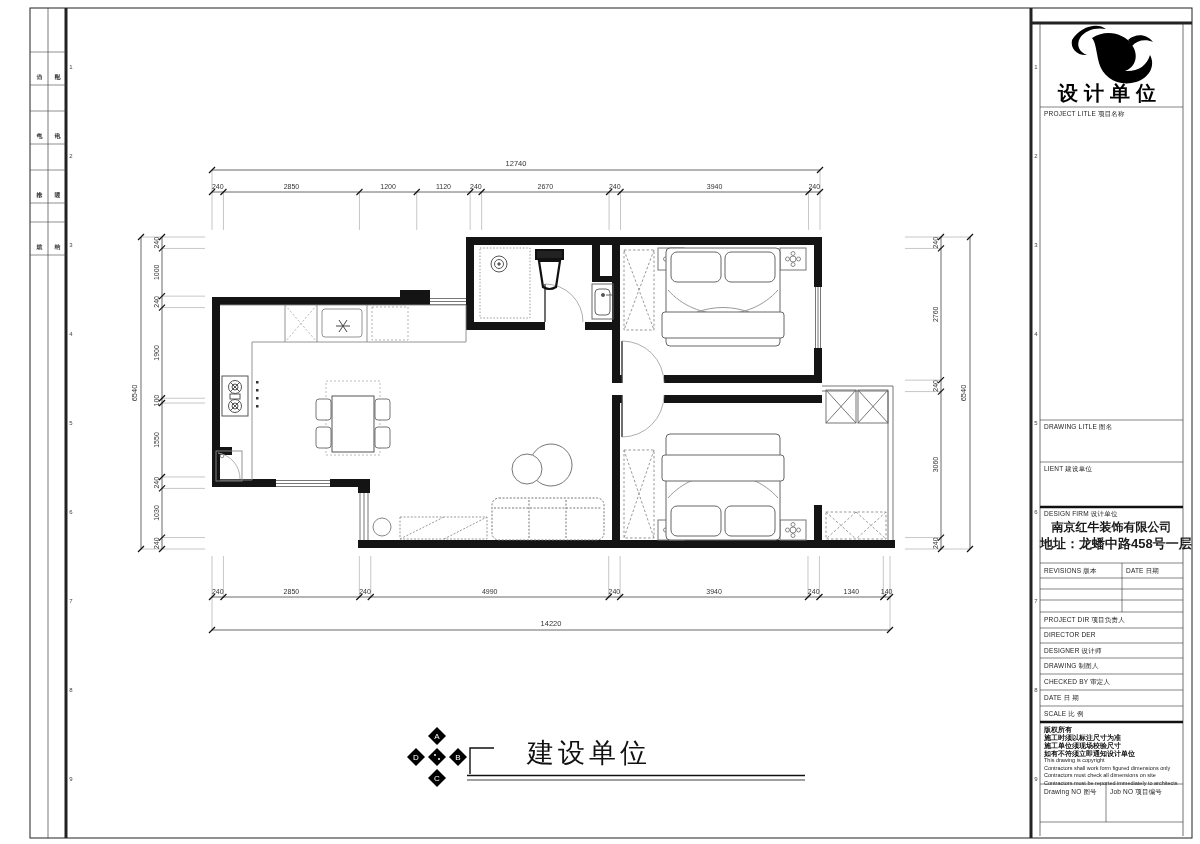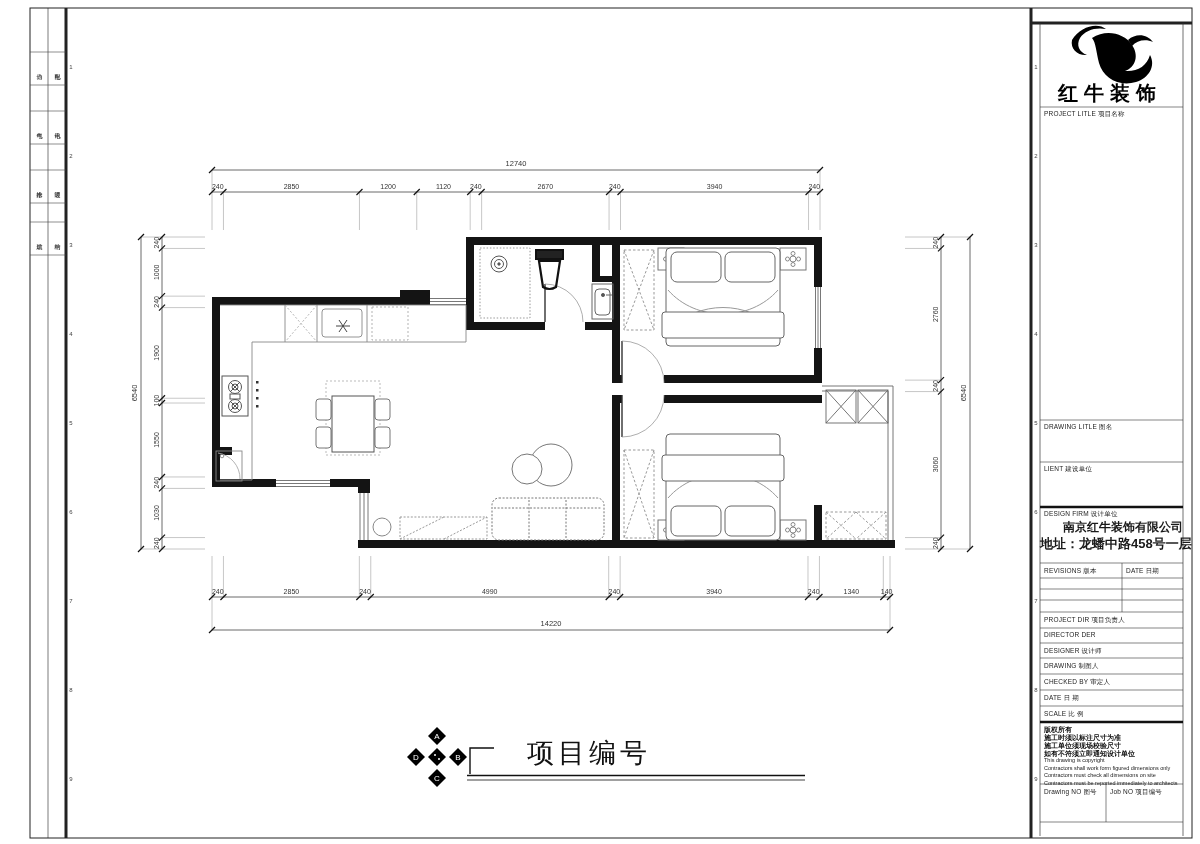--- a/index.html
+++ b/index.html
@@ -1,21 +1,21 @@
 <!DOCTYPE html>
 <html><head>
 <meta charset="utf-8">
 <style>
   html,body{margin:0;padding:0;background:#e8e8e8;}
   .page{position:relative;width:1200px;height:844px;background:#ffffff;overflow:hidden;
         font-family:"Liberation Sans", sans-serif;color:#1a1a1a;}
   svg{position:absolute;left:0;top:0;}
   .txt{position:absolute;white-space:nowrap;color:#1a1a1a;}
   .tb-label{font-size:6.5px;letter-spacing:.2px;color:#222;}
-  .firm{font-weight:bold;text-align:right;width:143px;left:1040px;}
+  .firm{font-weight:bold;text-align:center;width:143px;left:1040px;}
   .vlabel{position:absolute;writing-mode:vertical-rl;text-orientation:upright;
           font-size:6px;color:#333;display:flex;align-items:center;justify-content:center;}
   .brand{font-size:20px;font-weight:bold;letter-spacing:6px;color:#000;}
   .plan-title{font-size:27px;letter-spacing:4px;color:#111;}
   .notes-cn{font-size:7px;line-height:8px;color:#111;}
   .notes-en{font-size:5.5px;line-height:7.5px;color:#222;}
 </style>
 </head>
 <body>
 
@@ -472,23 +472,23 @@
     <text x="437" y="781" text-anchor="middle" font-size="8" fill="#fff">C</text>
     <text x="416" y="760" text-anchor="middle" font-size="8" fill="#fff">D</text>
   </g>
   <g stroke="#111">
     <polyline points="494,748 470,748 470,774" fill="none" stroke-width="1.4"></polyline>
     <line x1="467" y1="775.5" x2="805" y2="775.5" stroke-width="1.6"></line>
     <line x1="467" y1="780" x2="805" y2="780" stroke-width=".8"></line>
   </g>
 </svg>
 
-<div class="txt plan-title" style="left:527px;top:735px;">项目编号</div>
-
-<div class="txt brand" style="left:1058px;top:80px;">红牛装饰</div>
+<div class="txt plan-title" style="left:527px;top:735px;">建设单位</div>
+
+<div class="txt brand" style="left:1058px;top:80px;">设计单位</div>
 
 <div class="txt tb-label" style="left:1044px;top:110px;">PROJECT LITLE  项目名称</div>
 <div class="txt tb-label" style="left:1044px;top:423px;">DRAWING LITLE  图名</div>
 <div class="txt tb-label" style="left:1044px;top:465px;">LIENT  建设单位</div>
 <div class="txt tb-label" style="left:1044px;top:510px;">DESIGN FIRM  设计单位</div>
 <div class="txt firm" style="top:519px;font-size:12px;">南京红牛装饰有限公司</div>
 <div class="txt firm" style="top:535px;font-size:13px;">地址：龙蟠中路458号一层</div>
 <div class="txt tb-label" style="left:1044px;top:567px;">REVISIONS  版本</div>
 <div class="txt tb-label" style="left:1126px;top:567px;">DATE  日期</div>
 <div class="txt tb-label" style="left:1044px;top:616px;">PROJECT DIR    项目负责人</div>

